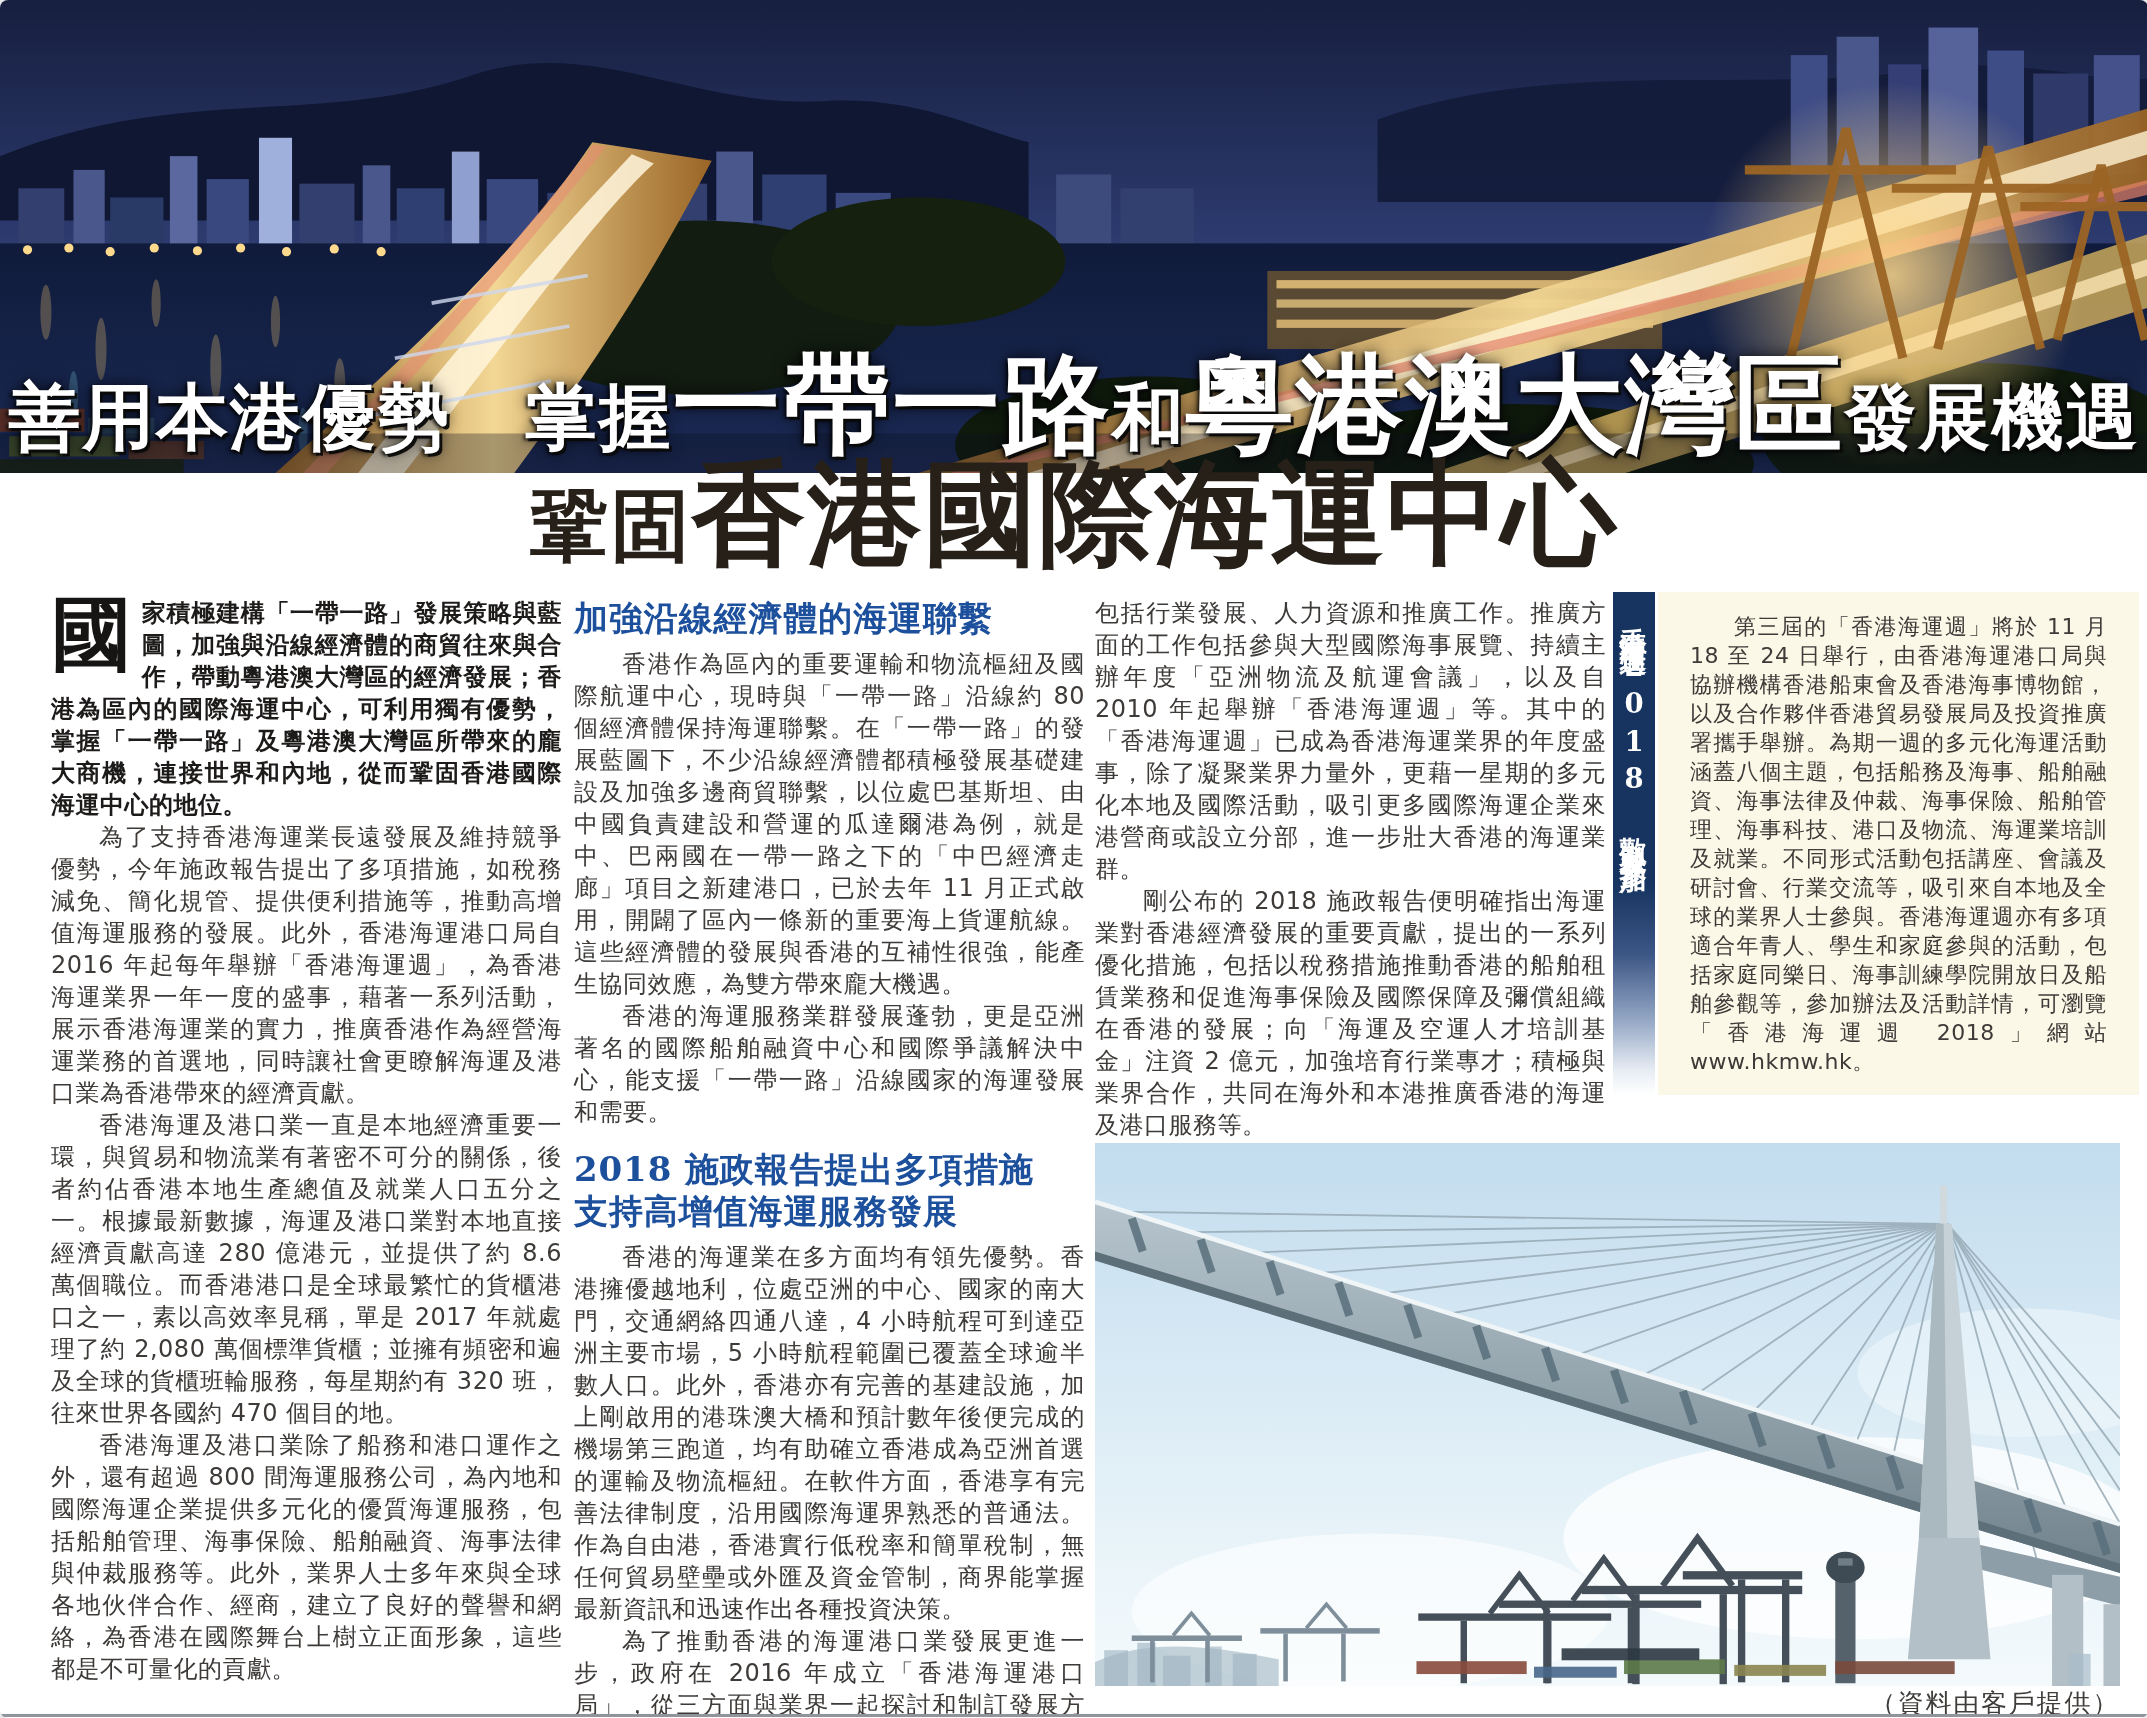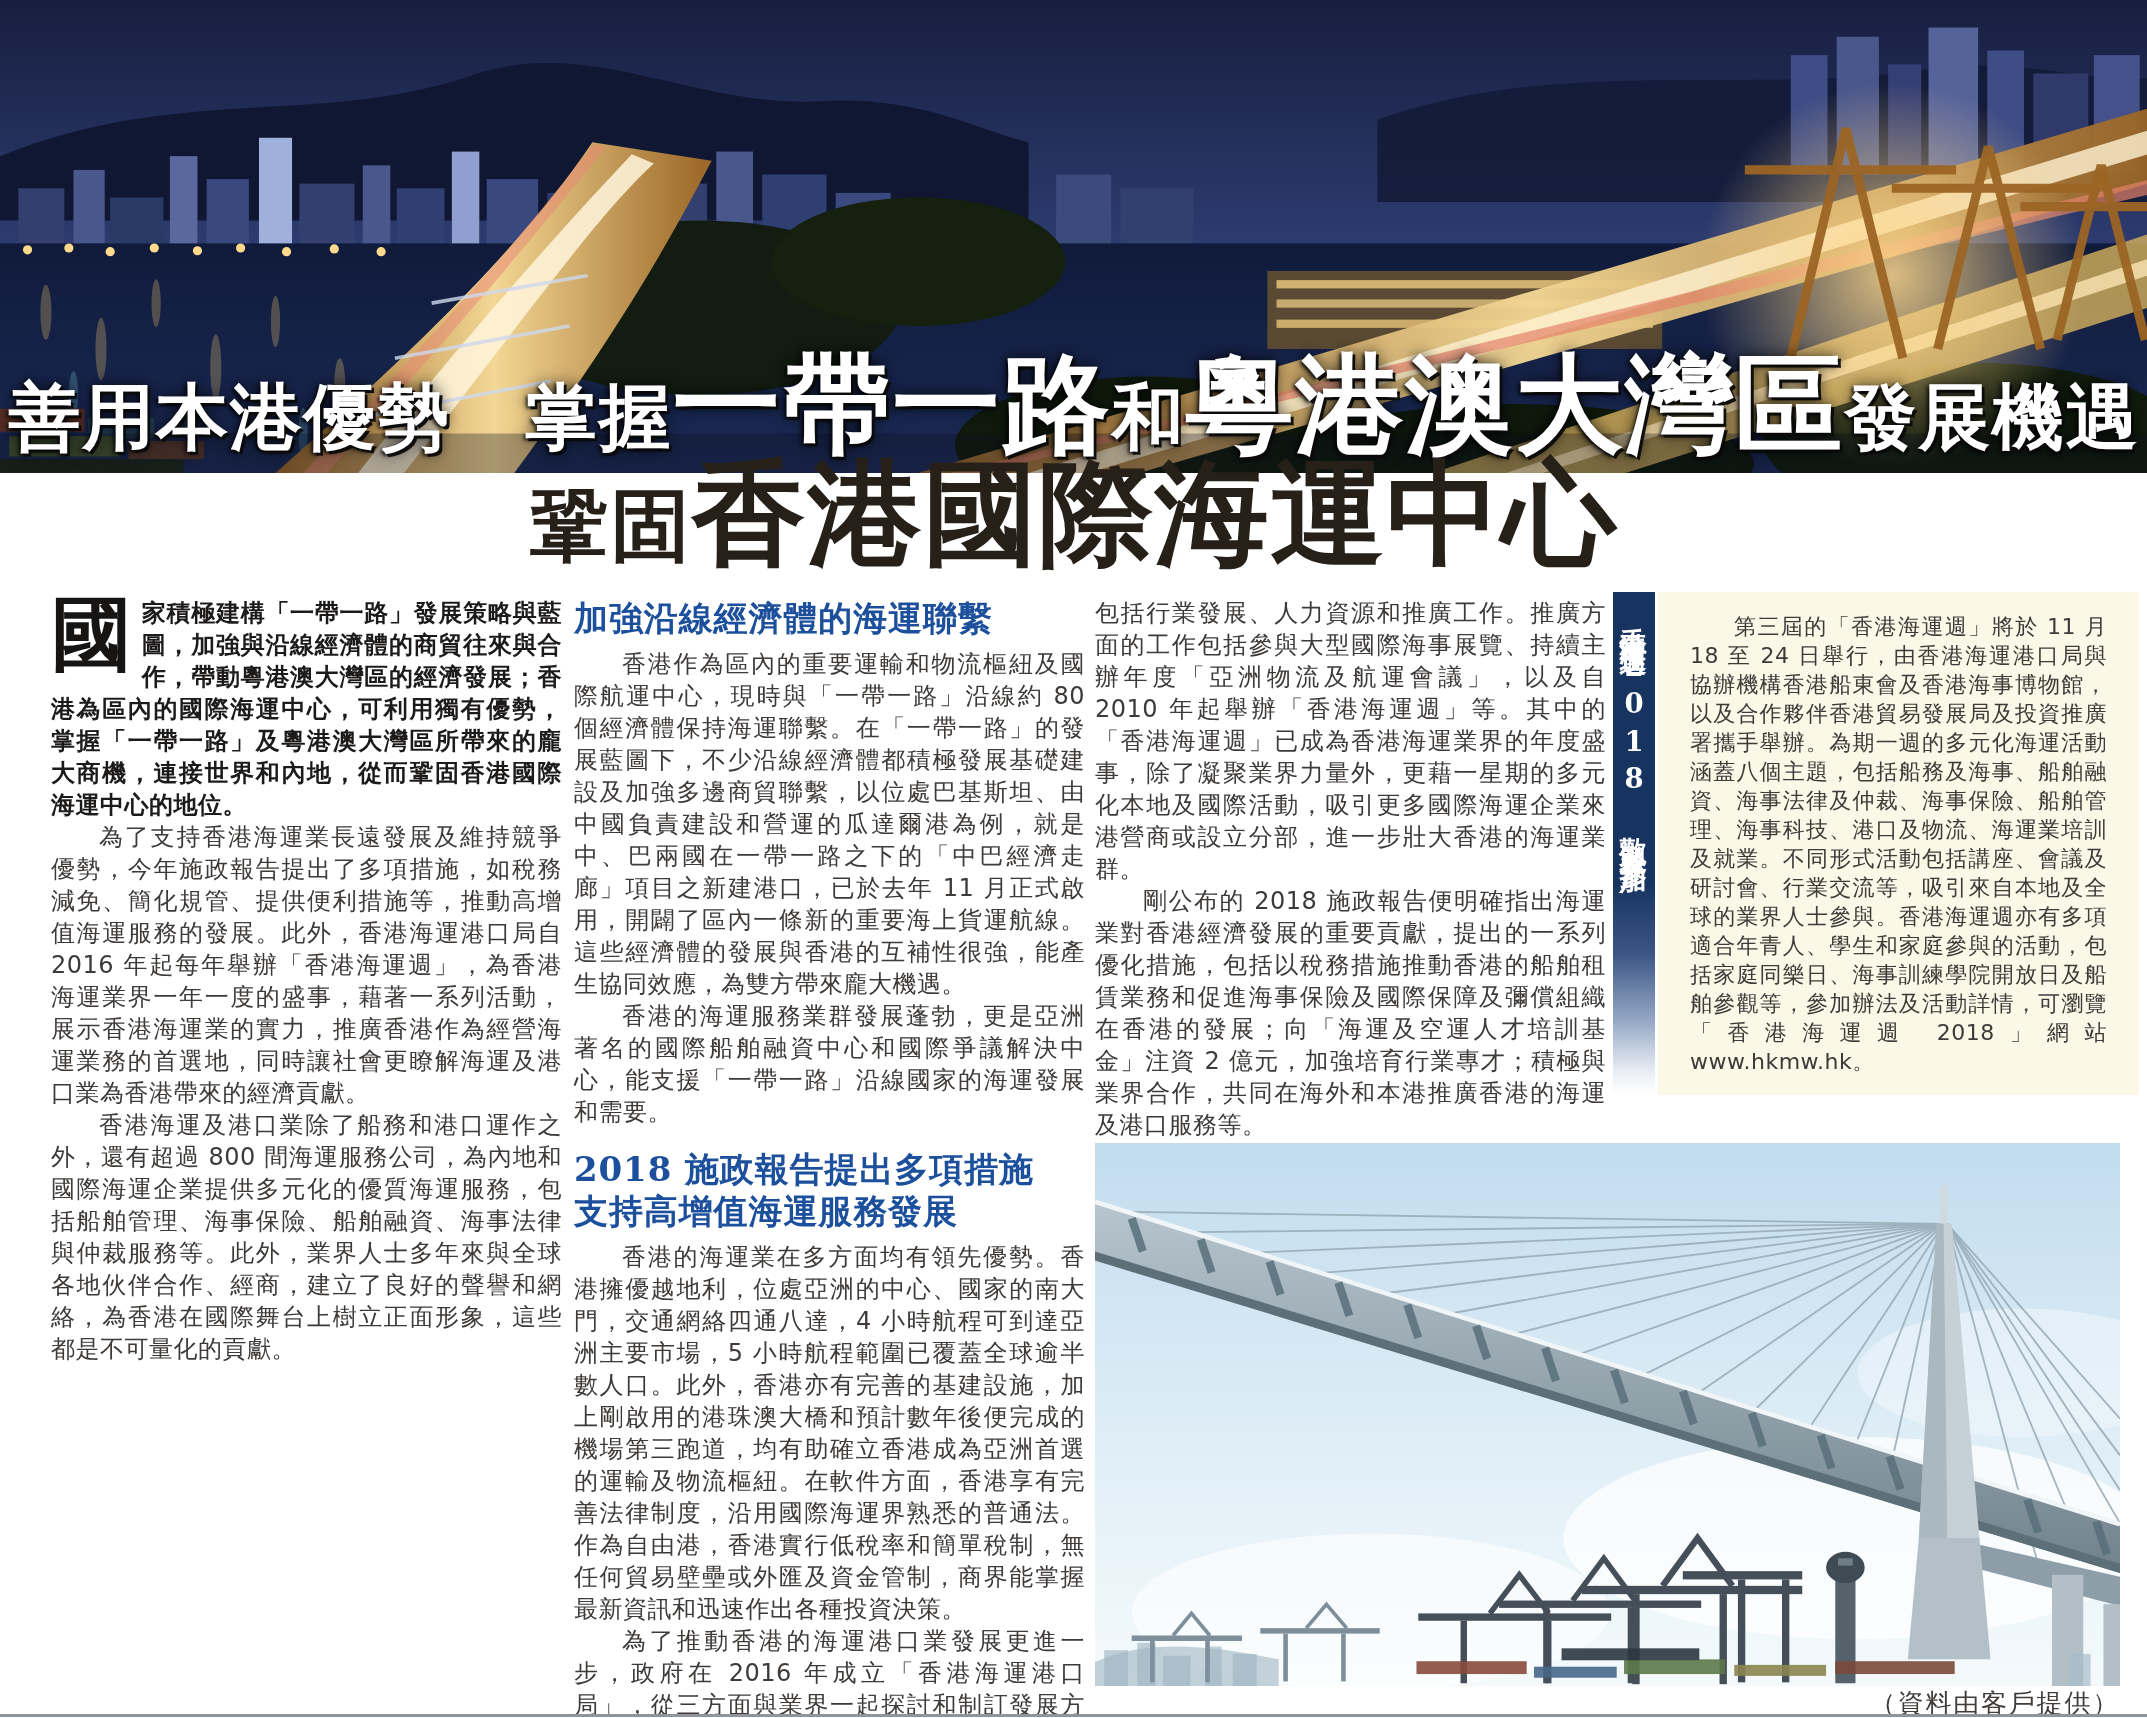--- a/index.html
+++ b/index.html
@@ -1,17 +1,17 @@
 <!DOCTYPE html>
 <html style="font-size:14.7px"><head>
 <meta charset="utf-8">
 <style>
   html,body{margin:0;padding:0;background:#e9e9e9;}
   .page{position:relative;width:2148px;height:1718px;background:#ffffff;overflow:hidden;
-        font-family:"DejaVu Sans","Liberation Sans",sans-serif;}
+        font-family:"DejaVu Sans","Liberation Sans",sans-serif;border-radius:8px;}
   
   .hero{position:absolute;left:0;top:0;width:2148px;height:473px;overflow:hidden;}
   .hero svg{display:block;width:100%;height:100%;}
   .hl1{position:absolute;left:0;bottom:-5.5px;width:100%;text-align:center;white-space:nowrap;
        font-family:"DejaVu Serif","Liberation Serif",serif;font-weight:900;color:#ffffff;
        text-shadow:2.8px 2.8px 0 rgba(10,10,10,.95), -1.8px 1.8px 3.7px rgba(0,0,0,.85), 0 0 14.7px rgba(0,0,0,.8);
        letter-spacing:1.8px;}
   .hl1 .sm{font-size:72px;}
   .hl1 .lg{font-size:108px;}
   
@@ -196,20 +196,21 @@
   </div>
 
   <div class="hl2">
     <span class="sm">鞏固</span>
       <span class="lg">香港國際海運中心</span>
   </div>
 
   <div class="col col1">
     <p class="para lead"><span class="dropcap">國</span><span>家積極建構「一帶一路」發展策略與藍圖，加強與沿線經濟體的商貿往來與合作，帶動粵港澳大灣區的經濟發展；香港為區內的國際海運中心，可利用獨有優勢，掌握「一帶一路」及粵港澳大灣區所帶來的龐大商機，連接世界和內地，從而鞏固香港國際海運中心的地位。</span></p>
     <p class="para">為了支持香港海運業長遠發展及維持競爭優勢，今年施政報告提出了多項措施，如稅務減免、簡化規管、提供便利措施等，推動高增值海運服務的發展。此外，香港海運港口局自 2016 年起每年舉辦「香港海運週」，為香港海運業界一年一度的盛事，藉著一系列活動，展示香港海運業的實力，推廣香港作為經營海運業務的首選地，同時讓社會更瞭解海運及港口業為香港帶來的經濟貢獻。</p>
+    <p class="para">香港海運及港口業一直是本地經濟重要一環，與貿易和物流業有著密不可分的關係，後者約佔香港本地生產總值及就業人口五分之一。根據最新數據，海運及港口業對本地直接經濟貢獻高達 280 億港元，並提供了約 8.6 萬個職位。而香港港口是全球最繁忙的貨櫃港口之一，素以高效率見稱，單是 2017 年就處理了約 2,080 萬個標準貨櫃；並擁有頻密和遍及全球的貨櫃班輪服務，每星期約有 320 班，往來世界各國約 470 個目的地。</p>
     <p class="para">香港海運及港口業除了船務和港口運作之外，還有超過 800 間海運服務公司，為內地和國際海運企業提供多元化的優質海運服務，包括船舶管理、海事保險、船舶融資、海事法律與仲裁服務等。此外，業界人士多年來與全球各地伙伴合作、經商，建立了良好的聲譽和網絡，為香港在國際舞台上樹立正面形象，這些都是不可量化的貢獻。</p>
   </div>
 
   <div class="col col2">
     <div class="bluehead">加強沿線經濟體的海運聯繫</div>
     <p class="para">香港作為區內的重要運輸和物流樞紐及國際航運中心，現時與「一帶一路」沿線約 80 個經濟體保持海運聯繫。在「一帶一路」的發展藍圖下，不少沿線經濟體都積極發展基礎建設及加強多邊商貿聯繫，以位處巴基斯坦、由中國負責建設和營運的瓜達爾港為例，就是中、巴兩國在一帶一路之下的「中巴經濟走廊」項目之新建港口，已於去年 11 月正式啟用，開闢了區內一條新的重要海上貨運航線。這些經濟體的發展與香港的互補性很強，能產生協同效應，為雙方帶來龐大機遇。</p>
     <p class="para">香港的海運服務業群發展蓬勃，更是亞洲著名的國際船舶融資中心和國際爭議解決中心，能支援「一帶一路」沿線國家的海運發展和需要。</p>
     <div class="bluehead second">
       <div>2018 施政報告提出多項措施</div>
       <div>支持高增值海運服務發展</div>

